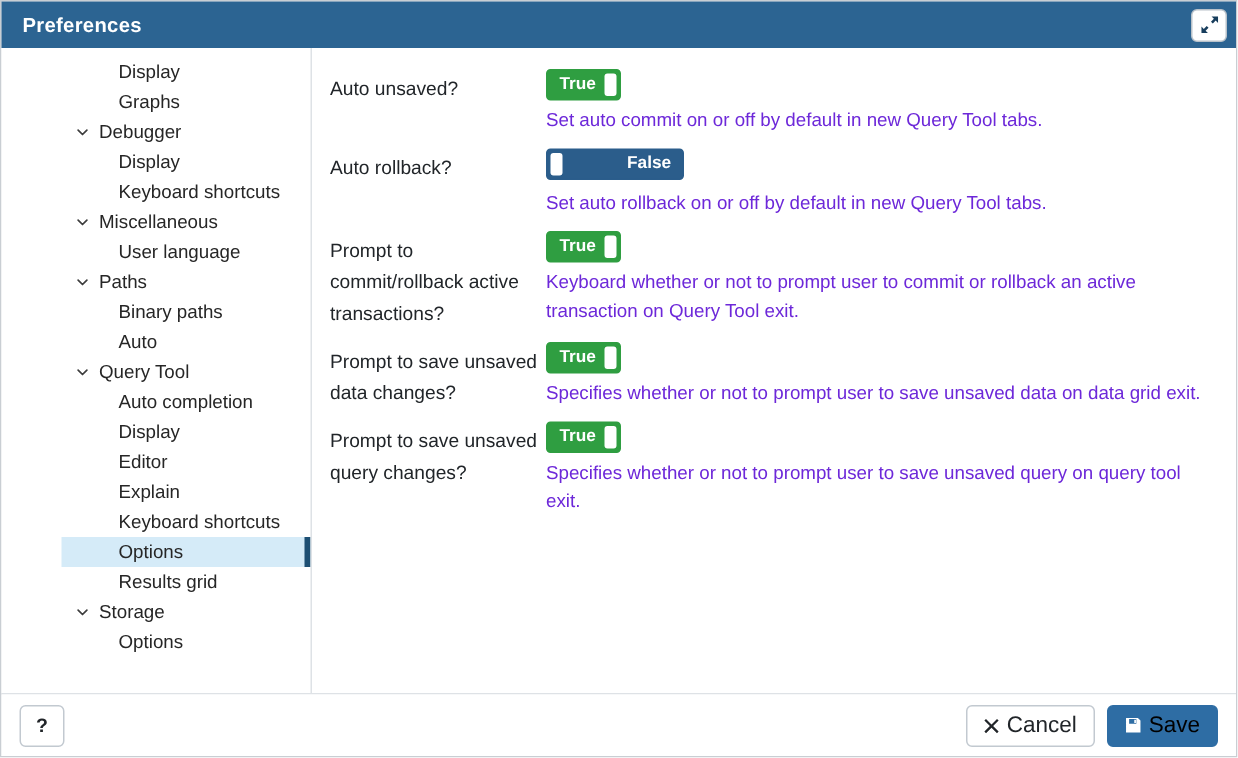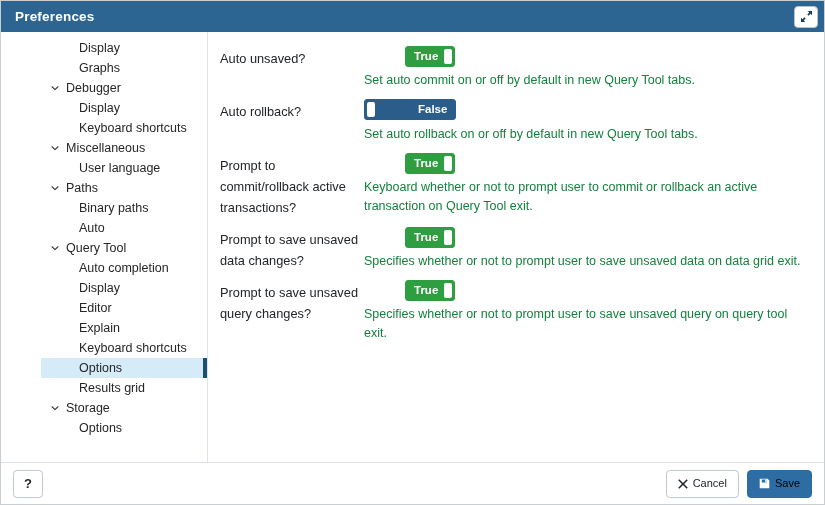--- a/index.html
+++ b/index.html
@@ -169,33 +169,32 @@
     width: 8px;
     height: 15px;
     background: #ffffff;
     border-radius: 2px;
     flex: none;
   }
   .toggle.on {
     background: #2f9e41;
     border: 1px solid #2f9e41;
     flex-direction: row;
-    margin-left: 41px;
   }
   .toggle.off {
     background: #2b5d8b;
     border: 1px solid #2b5d8b;
     flex-direction: row;
   }
   .toggle.off .toggle-knob { order: 0; }
   .toggle.off .toggle-text { order: 1; padding-left: 43px; }
 
   .setting-help {
     font-size: 12.5px;
-    color: #15803d;
+    color: #6d28d9;
     line-height: 19px;
     margin-top: 4px;
     max-width: 455px;
   }
 
   
   .footer {
     height: 41px;
     min-height: 41px;
     display: flex;
@@ -204,21 +203,21 @@
     padding: 0 12px;
     box-sizing: border-box;
     background: #ffffff;
   }
   .footer-right { display: flex; align-items: center; gap: 8px; }
 
   .btn {
     display: inline-flex;
     align-items: center;
     gap: 5px;
-    font-size: 11px;
+    font-size: 15px;
     border-radius: 4px;
     box-sizing: border-box;
     cursor: pointer;
     line-height: 1;
     font-family: "Liberation Sans", sans-serif;
   }
   .btn-help {
     width: 30px;
     height: 28px;
     justify-content: center;

